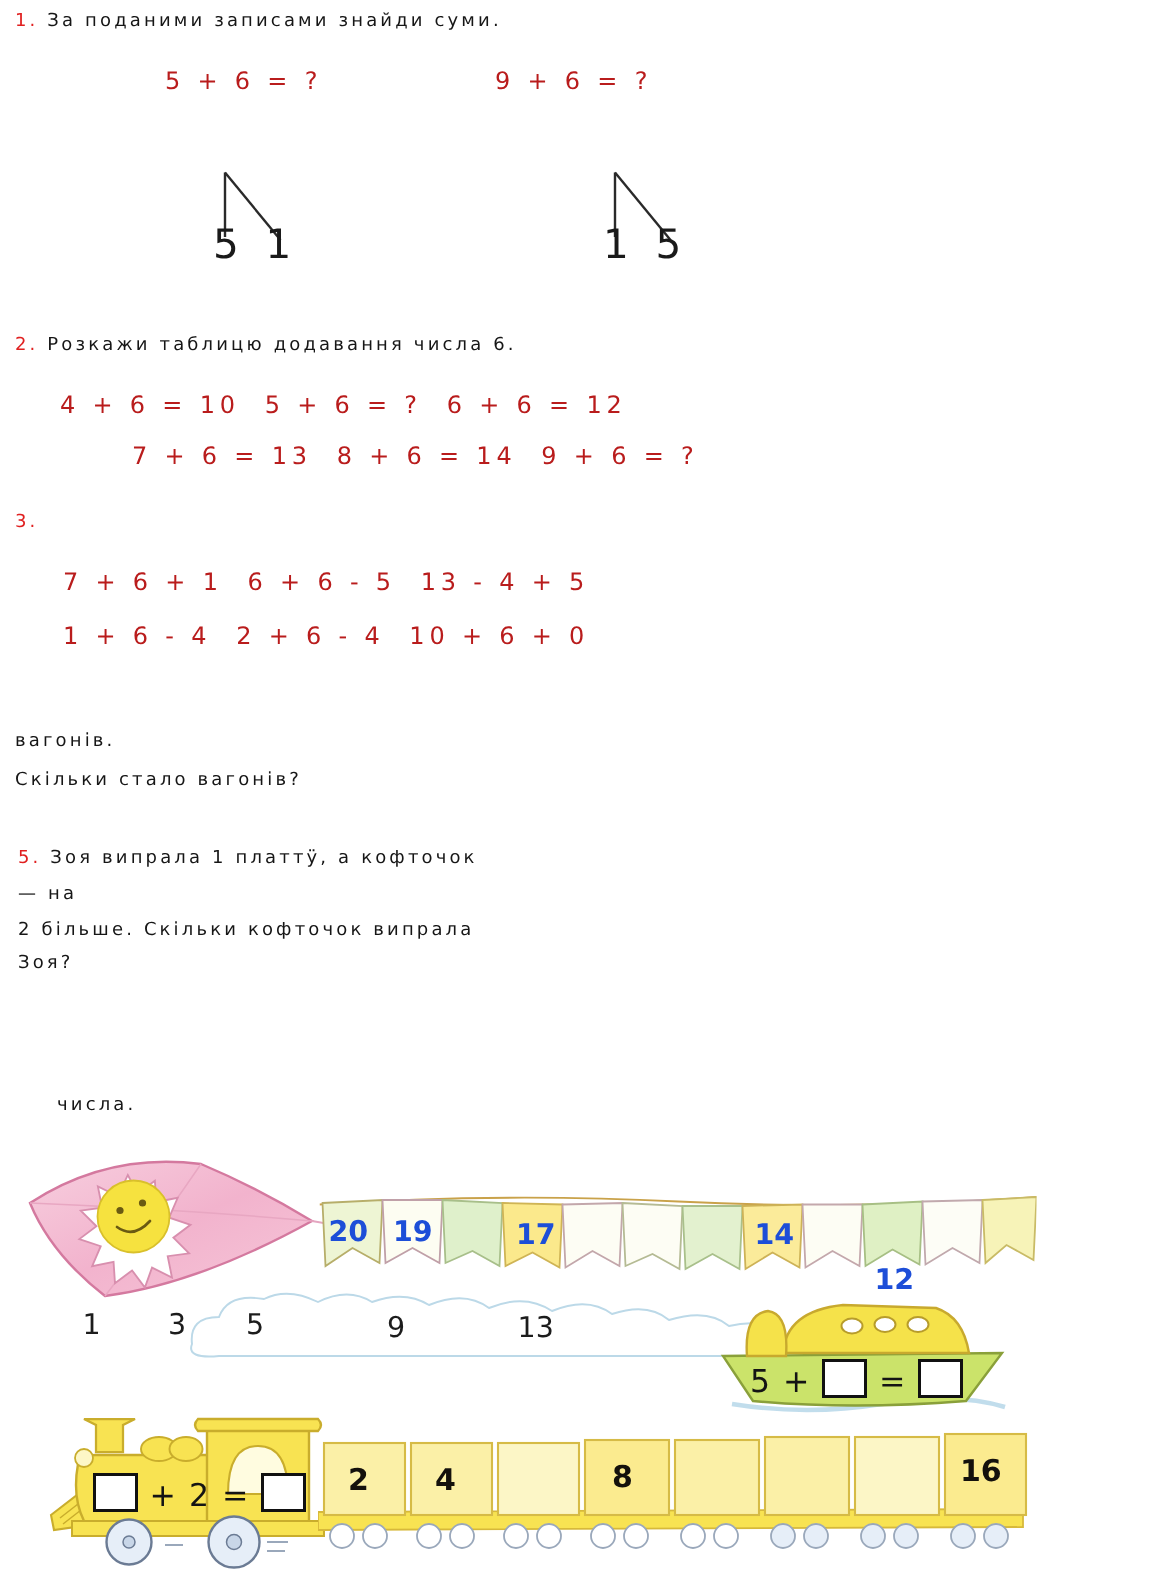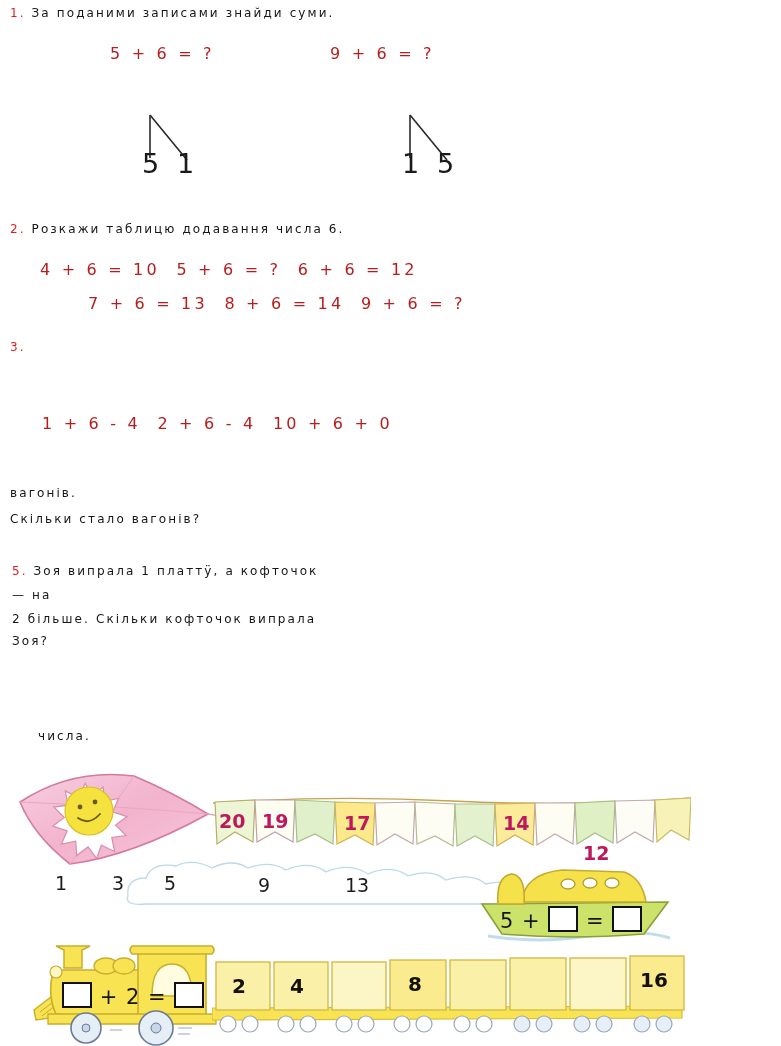--- a/index.html
+++ b/index.html
@@ -27,21 +27,21 @@
   .fork .lbl.l{left:7px;}
   .fork .lbl.r{left:42px;}
 
   
   .illus{position:absolute;left:0;top:756px;width:781px;height:290px;}
 
   
   .kite{position:absolute;left:12px;top:8px;width:205px;height:110px;}
   
   .banner{position:absolute;left:213px;top:38px;width:478px;height:58px;}
-  .flagnum{position:absolute;font-size:19px;font-weight:600;color:#be185d;font-family:"DejaVu Sans","Liberation Sans",sans-serif;}
+  .flagnum{position:absolute;font-size:19px;font-weight:600;color:#1d4ed8;font-family:"DejaVu Sans","Liberation Sans",sans-serif;}
 
   
   .cloudnum{position:absolute;font-size:19px;color:#1c1c1c;}
 
   
   .boateq{position:absolute;font-size:21px;color:#141414;letter-spacing:1px;}
   .boxblank{display:inline-block;width:26px;height:22px;border:2px solid #111;background:#fff;vertical-align:-4px;}
 
   
   .locoeq{position:absolute;font-size:21px;color:#141414;letter-spacing:1px;}
@@ -87,20 +87,23 @@
     <span>4 + 6 = 10</span><span>&nbsp;&nbsp;</span><span>5 + 6 = ?</span><span>&nbsp;&nbsp;</span><span>6 + 6 = 12</span>
   </div>
   <div class="eqrow" style="left:40px;top:294px;margin-left:48px;">
     <span>7 + 6 = 13</span><span>&nbsp;&nbsp;</span><span>8 + 6 = 14</span><span>&nbsp;&nbsp;</span><span>9 + 6 = ?</span>
   </div>
 
   <div class="task" style="left:10px;top:340px;">
     <span class="num">3.</span><span></span>
   </div>
 
+  <div class="eqrow" style="left:42px;top:378px;">
+    <span>7 + 6 + 1</span><span>&nbsp;&nbsp;</span><span>6 + 6 - 5</span><span>&nbsp;&nbsp;</span><span>13 - 4 + 5</span>
+  </div>
   <div class="eqrow" style="left:42px;top:414px;">
     <span>1 + 6 - 4</span><span>&nbsp;&nbsp;</span><span>2 + 6 - 4</span><span>&nbsp;&nbsp;</span><span>10 + 6 + 0</span>
   </div>
 
   <div class="task" style="left:10px;top:486px;">вагонів.</div>
   <div class="task" style="left:10px;top:512px;">Скільки стало вагонів?</div>
 
   <div class="task" style="left:12px;top:564px;">
     <span class="num">5.</span><span>&nbsp;</span><span>Зоя  випрала  1  платтÿ,  а  кофточок</span>
   </div>

